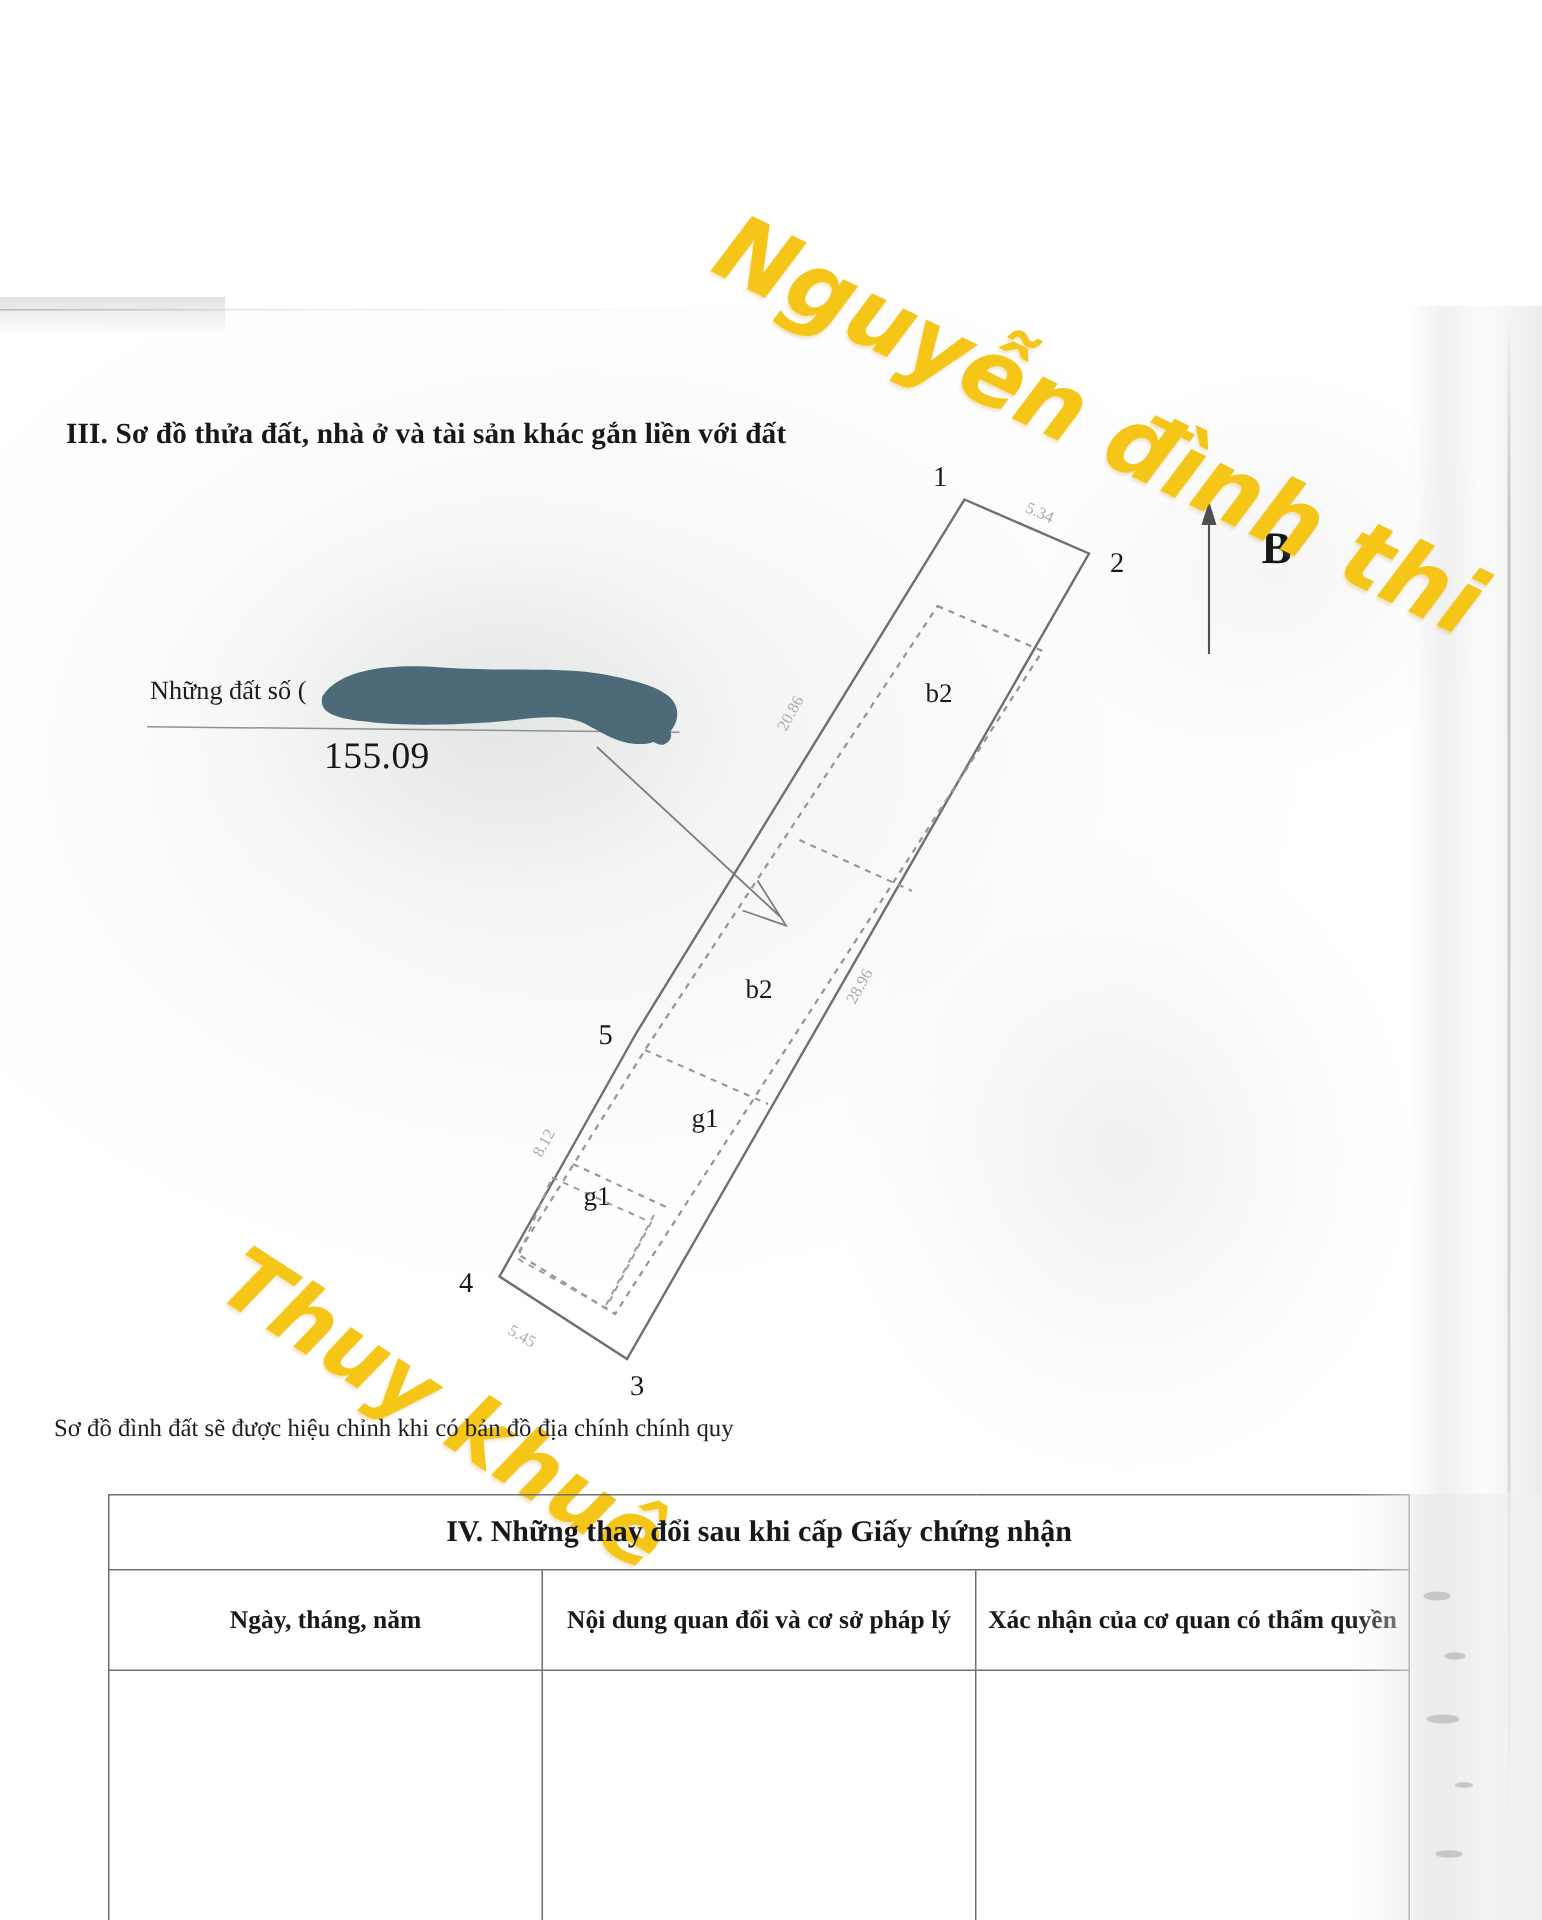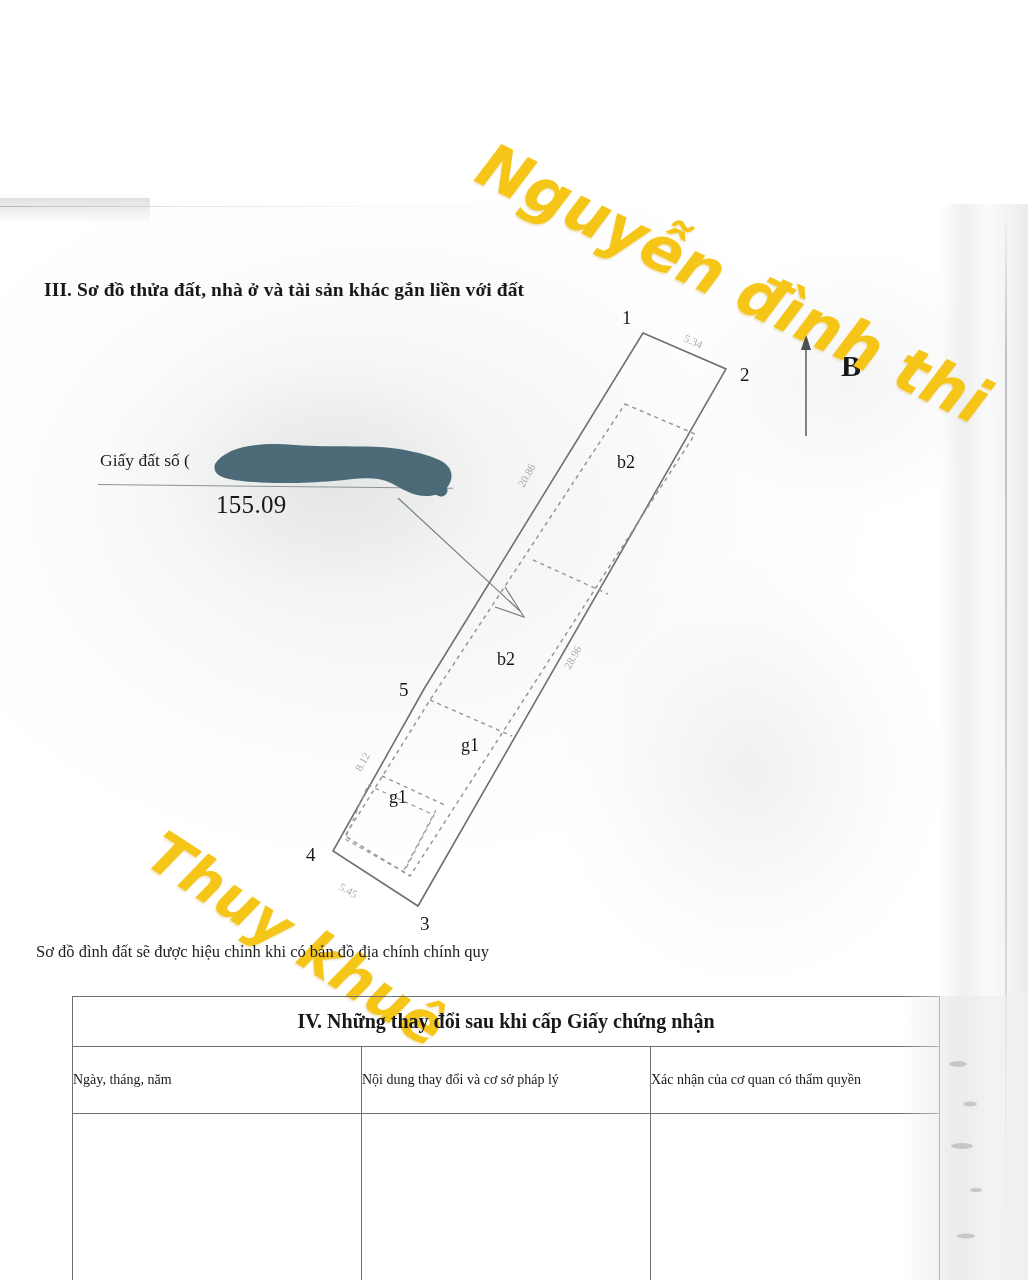--- a/index.html
+++ b/index.html
@@ -126,23 +126,23 @@
     padding: 0;
     vertical-align: middle;
     background: transparent;
   }
   #table-title-cell {
     height: 44px;
     text-align: center;
     font-size: 20px; font-weight: 700; color: #17181a;
   }
   .col-head {
-    height: 58px; 
-    font-size: 14px; color: #17181a; line-height: 1.22;
-    font-weight: 400;
+    height: 58px; text-align: center;
+    font-size: 17px; color: #17181a; line-height: 1.22;
+    font-weight: 700;
   }
   #col-date   { width: 146px; }
   #col-content{ width: 482px; }
   #col-confirm{ width: 240px; }
   .body-cell { height: 182px; }
 
   
   #table-right-shade {
     position:absolute; left:900px; top:996px; width:128px; height:284px;
     background: linear-gradient(90deg, rgba(255,255,255,0) 0%, rgba(232,233,232,.75) 40%, rgba(242,243,242,.5) 100%);
@@ -162,21 +162,21 @@
   <div class="smudge" id="smudge-b"></div>
   <div class="smudge" id="smudge-c"></div>
   <div id="page-edge-top-left"></div>
   <div id="page-top-hairline"></div>
   <div id="page-edge-right"></div>
   <div id="page-edge-right-line"></div>
 </div>
 
 <div id="section-heading">III. Sơ đồ thửa đất, nhà ở và tài sản khác gắn liền với đất</div>
 
-<div id="parcel-label-row">Giấy đất số (</div>
+<div id="parcel-label-row">Những đất số (</div>
 <div id="parcel-underline"></div>
 <div id="parcel-area-value">155.09</div>
 
 <svg id="redaction-blob" viewBox="0 0 252 62">
   <path id="redaction-path" d="M10,26 C22,8 54,4 90,7 C128,10 170,6 200,12
            C224,17 243,22 246,34 C249,46 238,57 224,58
            C208,59 196,50 186,45 C170,37 150,41 128,43
            C104,45 72,46 48,44 C26,42 6,40 10,26 Z" fill="#4c6a78"></path>
   <path d="M200,44 C214,44 228,48 236,52" stroke="#4c6a78" stroke-width="13" stroke-linecap="round" fill="#4c6a78"></path>
 </svg>
@@ -236,21 +236,21 @@
 <div id="footnote">Sơ đồ đình đất sẽ được hiệu chỉnh khi có bản đồ địa chính chính quy</div>
 
 <div id="changes-table">
   <table class="tbl">
     <tbody>
       <tr>
         <td id="table-title-cell" colspan="3">IV. Những thay đổi sau khi cấp Giấy chứng nhận</td>
       </tr>
       <tr>
         <td id="col-date" class="col-head">Ngày, tháng, năm</td>
-        <td id="col-content" class="col-head">Nội dung thay đổi và cơ sở pháp lý</td>
+        <td id="col-content" class="col-head">Nội dung quan đổi và cơ sở pháp lý</td>
         <td id="col-confirm" class="col-head">Xác nhận của cơ quan có thẩm quyền</td>
       </tr>
       <tr>
         <td class="body-cell"></td>
         <td class="body-cell"></td>
         <td class="body-cell"></td>
       </tr>
     </tbody>
   </table>
 </div>

